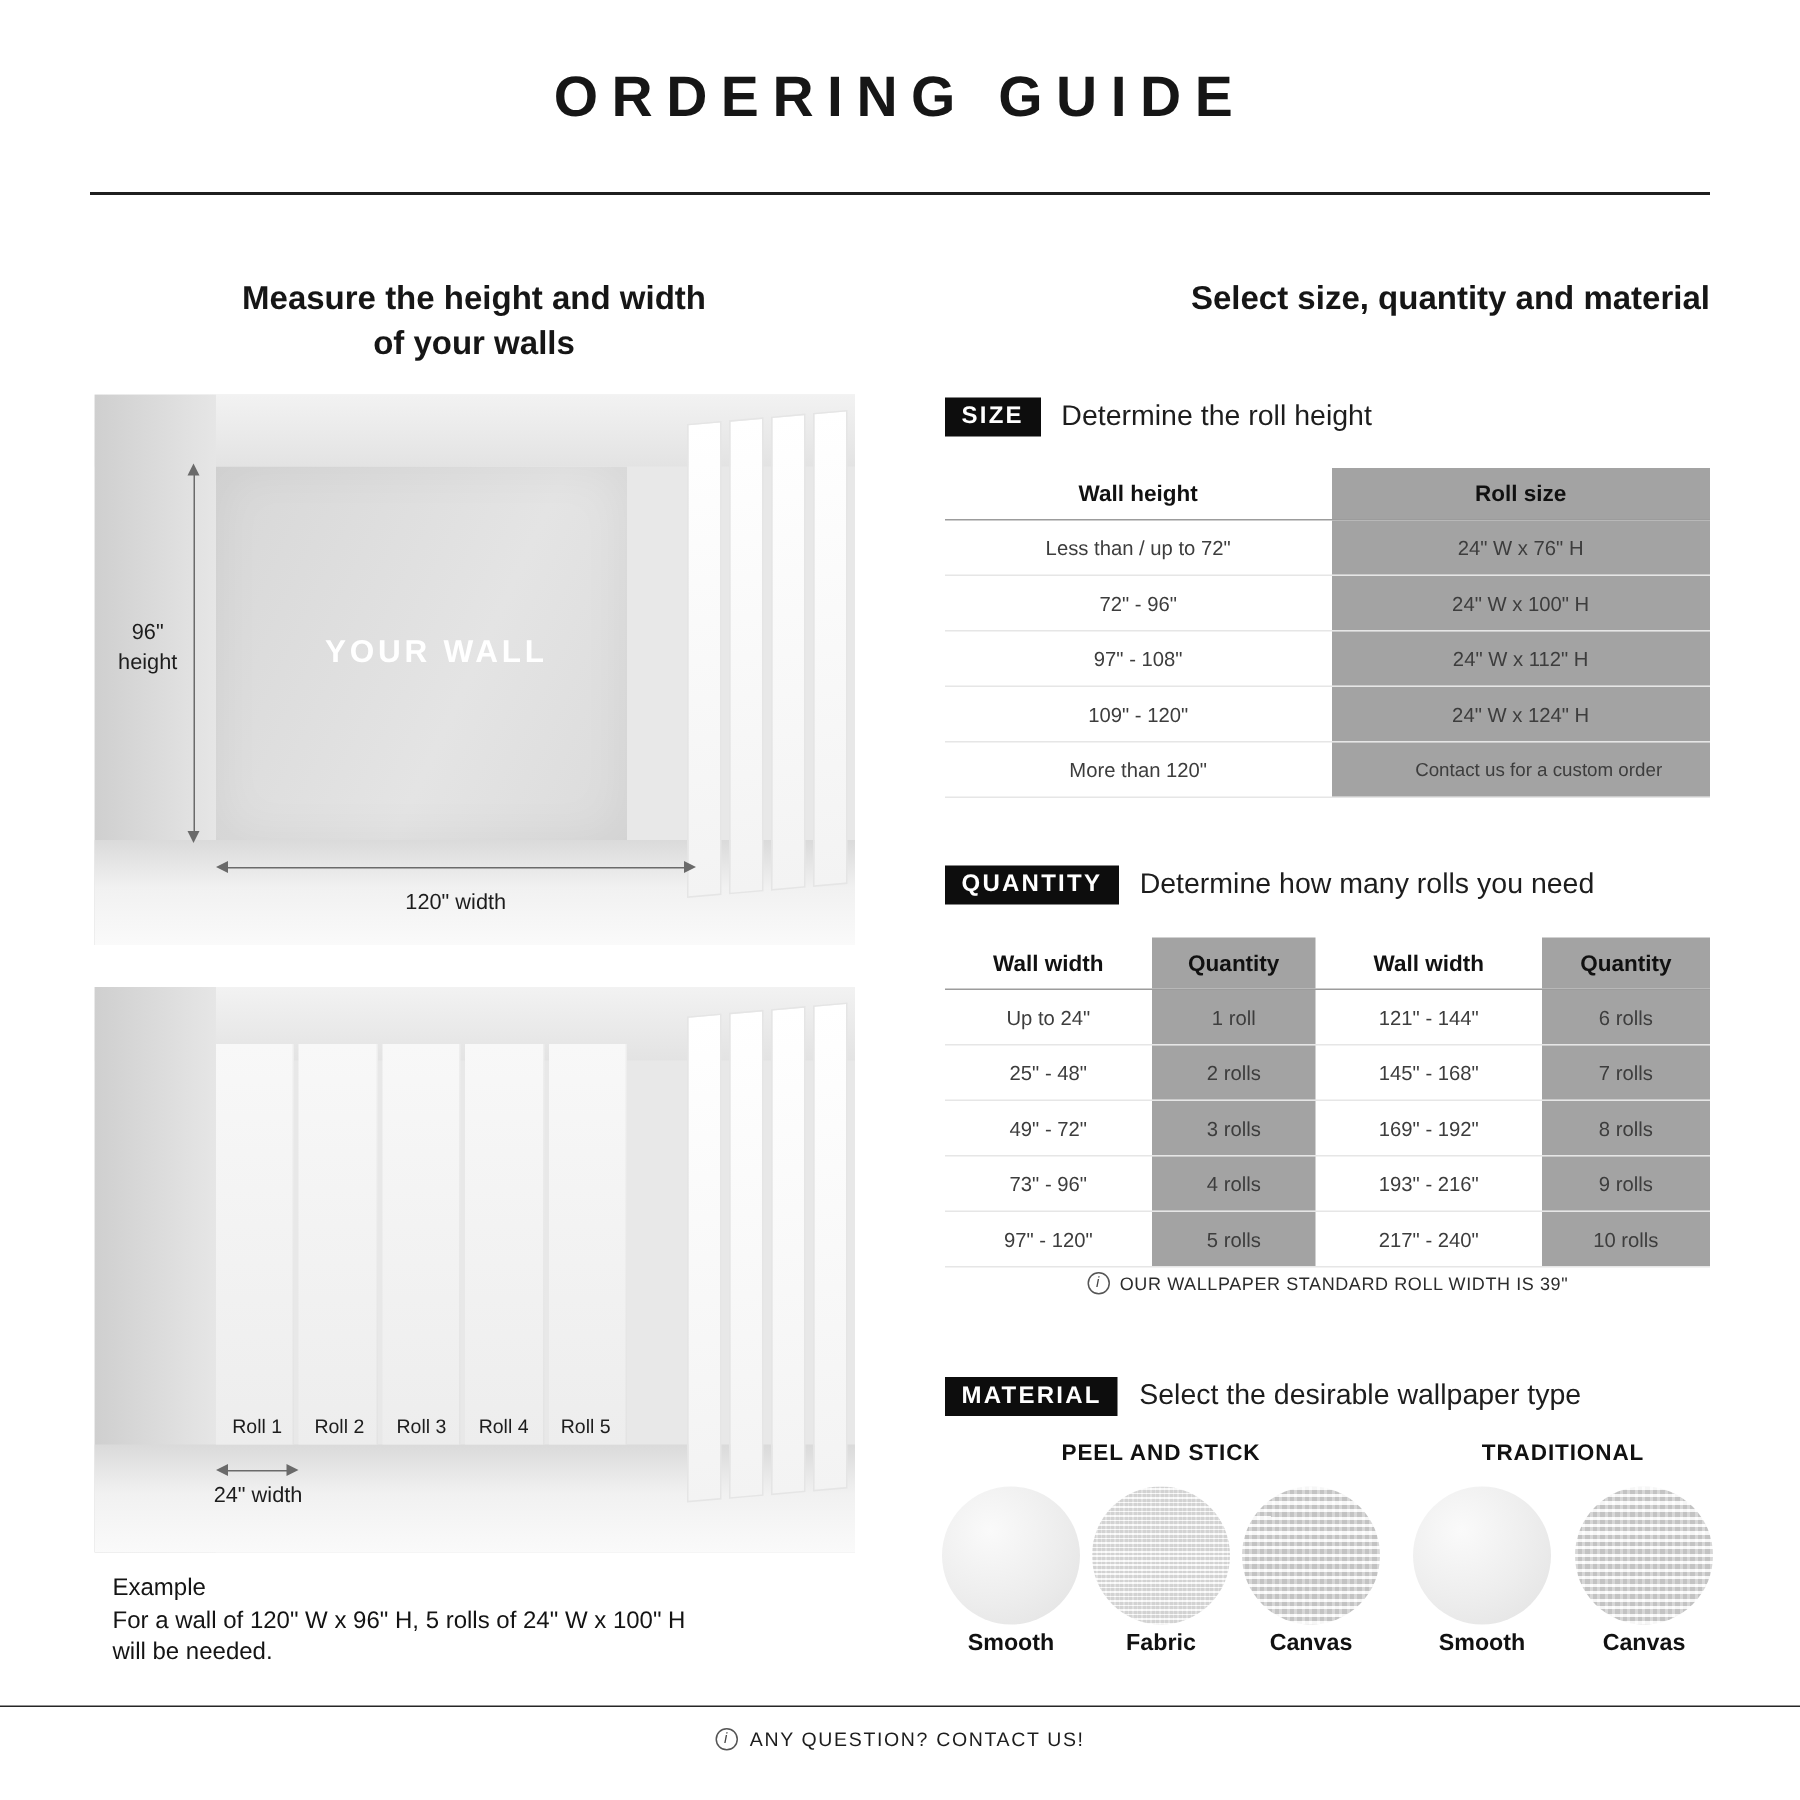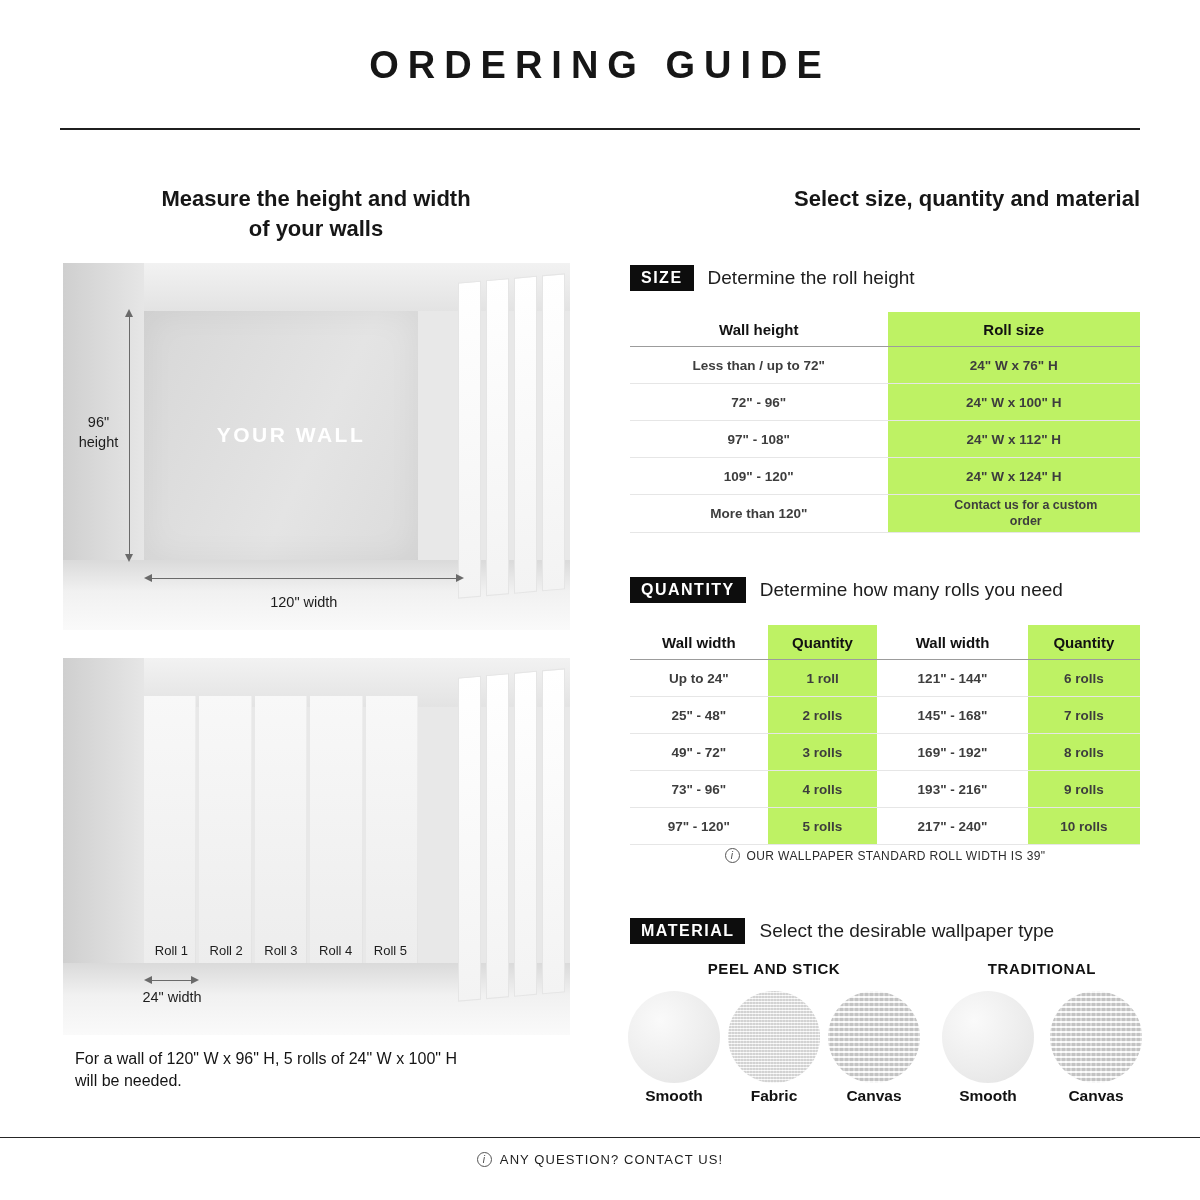--- a/index.html
+++ b/index.html
@@ -78,23 +78,23 @@
            letter-spacing: 1.5px; padding: 4px 11px; }
   .section-sub { font-size: 19px; color: #1d1d1d; }
 
   
   .tbl { position: absolute; left: 630px; width: 510px; }
   .size-tbl { top: 312px; }
   .qty-tbl { top: 625px; }
   .trow { display: flex; align-items: stretch; border-bottom: 1px solid #e6e6e6; }
   .trow.thead { border-bottom: 1px solid #9c9c9c; }
   .c { display: flex; align-items: center; justify-content: center; text-align: center;
-       font-size: 13.5px; color: #3d3d3d; min-height: 36px; padding: 2px 6px; font-weight: bold; }
+       font-size: 13.5px; color: #3d3d3d; min-height: 36px; padding: 2px 6px; }
   .thead .c { font-size: 15px; font-weight: bold; color: #111111; min-height: 34px; }
-  .shade { background: #bef264; }
+  .shade { background: #a3a3a3; }
   .size-tbl .c1 { width: 50.5%; }
   .size-tbl .c2 { width: 49.5%; }
   .qty-tbl .c1 { width: 27%; }
   .qty-tbl .c2 { width: 21.5%; }
   .qty-tbl .c3 { width: 29.5%; }
   .qty-tbl .c4 { width: 22%; }
   .wrap-narrow { display: inline-block; max-width: 170px; font-size: 12.5px; line-height: 1.3; margin-left: 24px; }
 
   
   .note { position: absolute; left: 630px; top: 848px; width: 510px; display: flex; align-items: center;
@@ -188,20 +188,21 @@
       <span>Roll 4</span>
       <span>Roll 5</span>
     </div>
     <div class="dim-h r2">
         <span class="line"></span>
       </div>
     <div class="dim-label roll-width-label">24" width</div>
   </div>
 
   <div class="example">
+    <div>Example</div>
     <div>For a wall of 120" W x 96" H, 5 rolls of 24" W x 100" H</div>
     <div>will be needed.</div>
   </div>
 
   <div class="right-heading">Select size, quantity and material</div>
 
   <div class="section-head size-head">
     <span class="badge">SIZE</span>
     <span class="section-sub">Determine the roll height</span>
   </div>

